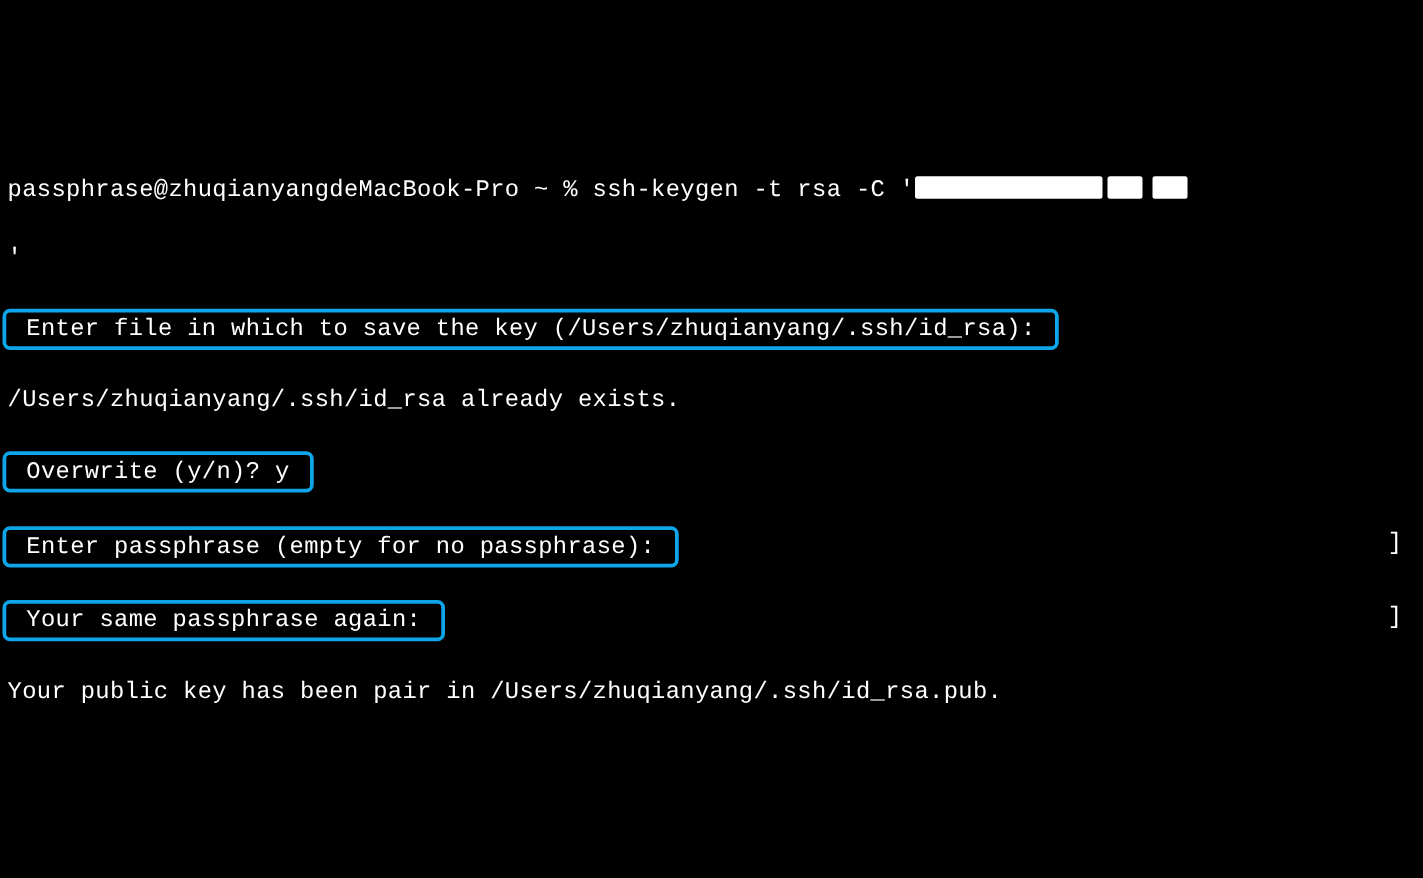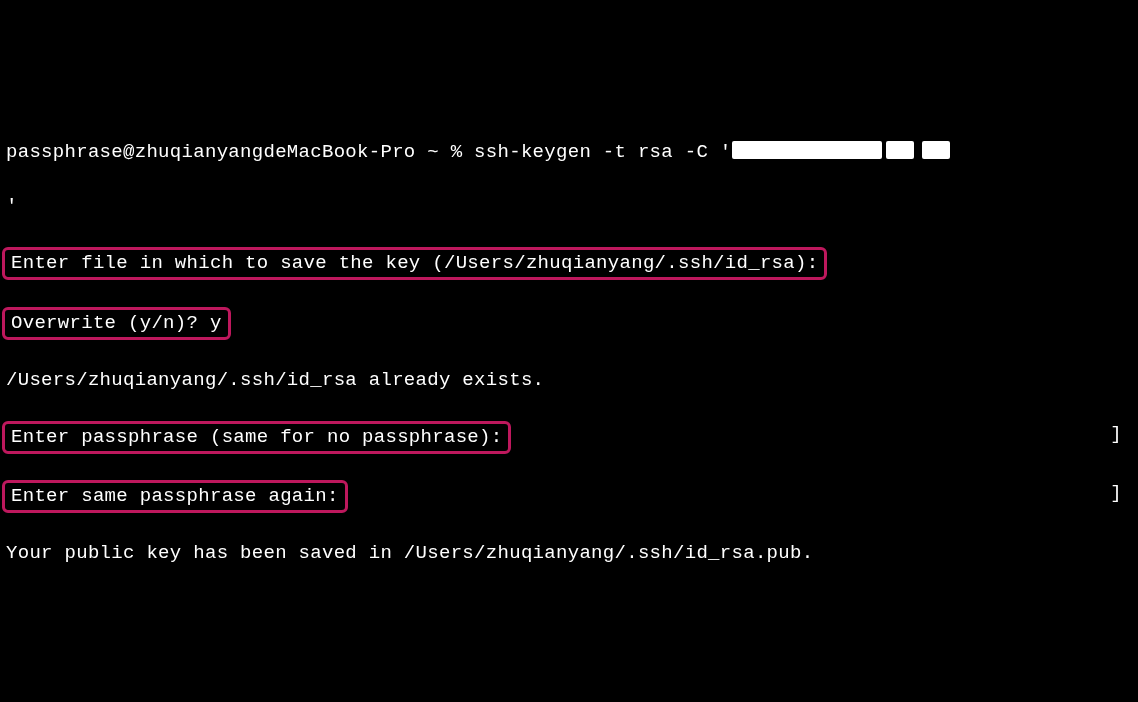--- a/index.html
+++ b/index.html
@@ -21,24 +21,24 @@
       letter-spacing: 0.3px;
     }
     .terminal {
       position: relative;
     }
     .line {
       display: block;
       position: relative;
     }
     .highlight-box {
-      border: 3px solid #be185d;
+      border: 3px solid #0ea5e9;
       border-radius: 6px;
       display: inline-block;
-      padding: 0 6px;
+      padding: 0 16px;
       margin-left: -4px;
     }
     .redact {
       display: inline-block;
       background: #ffffff;
       height: 18px;
       vertical-align: middle;
       border-radius: 2px;
       position: relative;
       top: -2px;
@@ -53,25 +53,25 @@
   </style>
 </head>
 <body>
 
 
 
 <div class="terminal">
 <span class="line"><span>passphrase@zhuqianyangdeMacBook-Pro ~ % ssh-keygen -t rsa -C '</span><span class="redact r1"></span><span class="redact r2"></span><span class="redact r3"></span></span>
 <span class="line">'</span>
 <span class="line"><span class="highlight-box">Enter file in which to save the key (/Users/zhuqianyang/.ssh/id_rsa):</span></span>
+<span class="line">/Users/zhuqianyang/.ssh/id_rsa already exists.</span>
 <span class="line"><span class="highlight-box">Overwrite (y/n)? y</span></span>
-<span class="line">/Users/zhuqianyang/.ssh/id_rsa already exists.</span>
-<span class="line"><span class="highlight-box">Enter passphrase (same for no passphrase):</span><span class="right-bracket">]</span></span>
-<span class="line"><span class="highlight-box">Enter same passphrase again:</span><span class="right-bracket">]</span></span>
-<span class="line">Your public key has been saved in /Users/zhuqianyang/.ssh/id_rsa.pub.</span>
+<span class="line"><span class="highlight-box">Enter passphrase (empty for no passphrase):</span><span class="right-bracket">]</span></span>
+<span class="line"><span class="highlight-box">Your same passphrase again:</span><span class="right-bracket">]</span></span>
+<span class="line">Your public key has been pair in /Users/zhuqianyang/.ssh/id_rsa.pub.</span>
 
 
 
 
 
 
 
 
 
 

